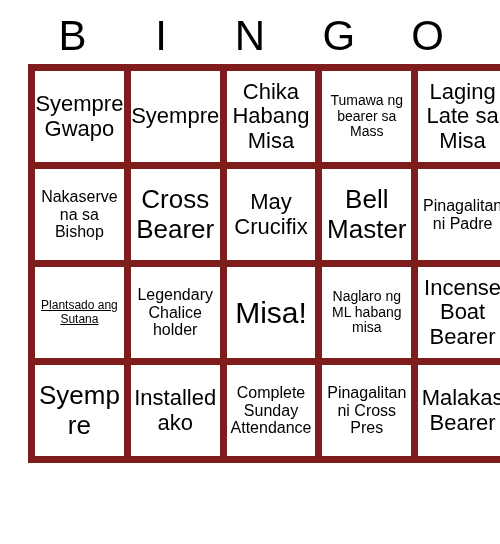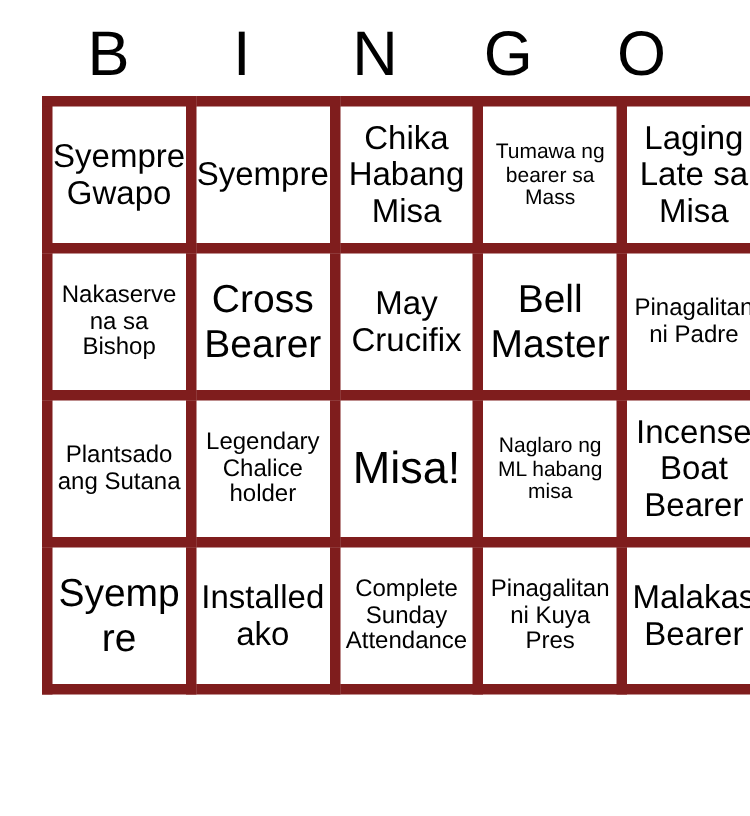--- a/index.html
+++ b/index.html
@@ -60,21 +60,21 @@
   }
   .cell-text {
     display: block;
     width: 100%;
   }
 
   
   .s-xl  { font-size: 30px; }
   .s-lg  { font-size: 26px; }
   .s-md  { font-size: 22px; }
-  .s-sm  { font-size: 16px; }
+  .s-sm  { font-size: 12px; text-decoration: underline; }
   .s-xs  { font-size: 16px; }
   .s-xxs { font-size: 14px; }
 </style>
 </head>
 <body>
 
 <div id="card">
 
   <div id="header-row">
     <div class="header-cell">B</div>
@@ -141,21 +141,21 @@
         <td>
             <span class="cell-text s-lg">Syempre</span>
           </td>
         <td>
             <span class="cell-text s-md">Installed ako</span>
           </td>
         <td>
             <span class="cell-text s-xs">Complete Sunday Attendance</span>
           </td>
         <td>
-            <span class="cell-text s-xs">Pinagalitan ni Kuya Pres</span>
+            <span class="cell-text s-xs">Pinagalitan ni Cross Pres</span>
           </td>
         <td>
             <span class="cell-text s-md">Malakas Bearer</span>
           </td>
       </tr>
     </tbody>
   </table>
 
 </div>
 

